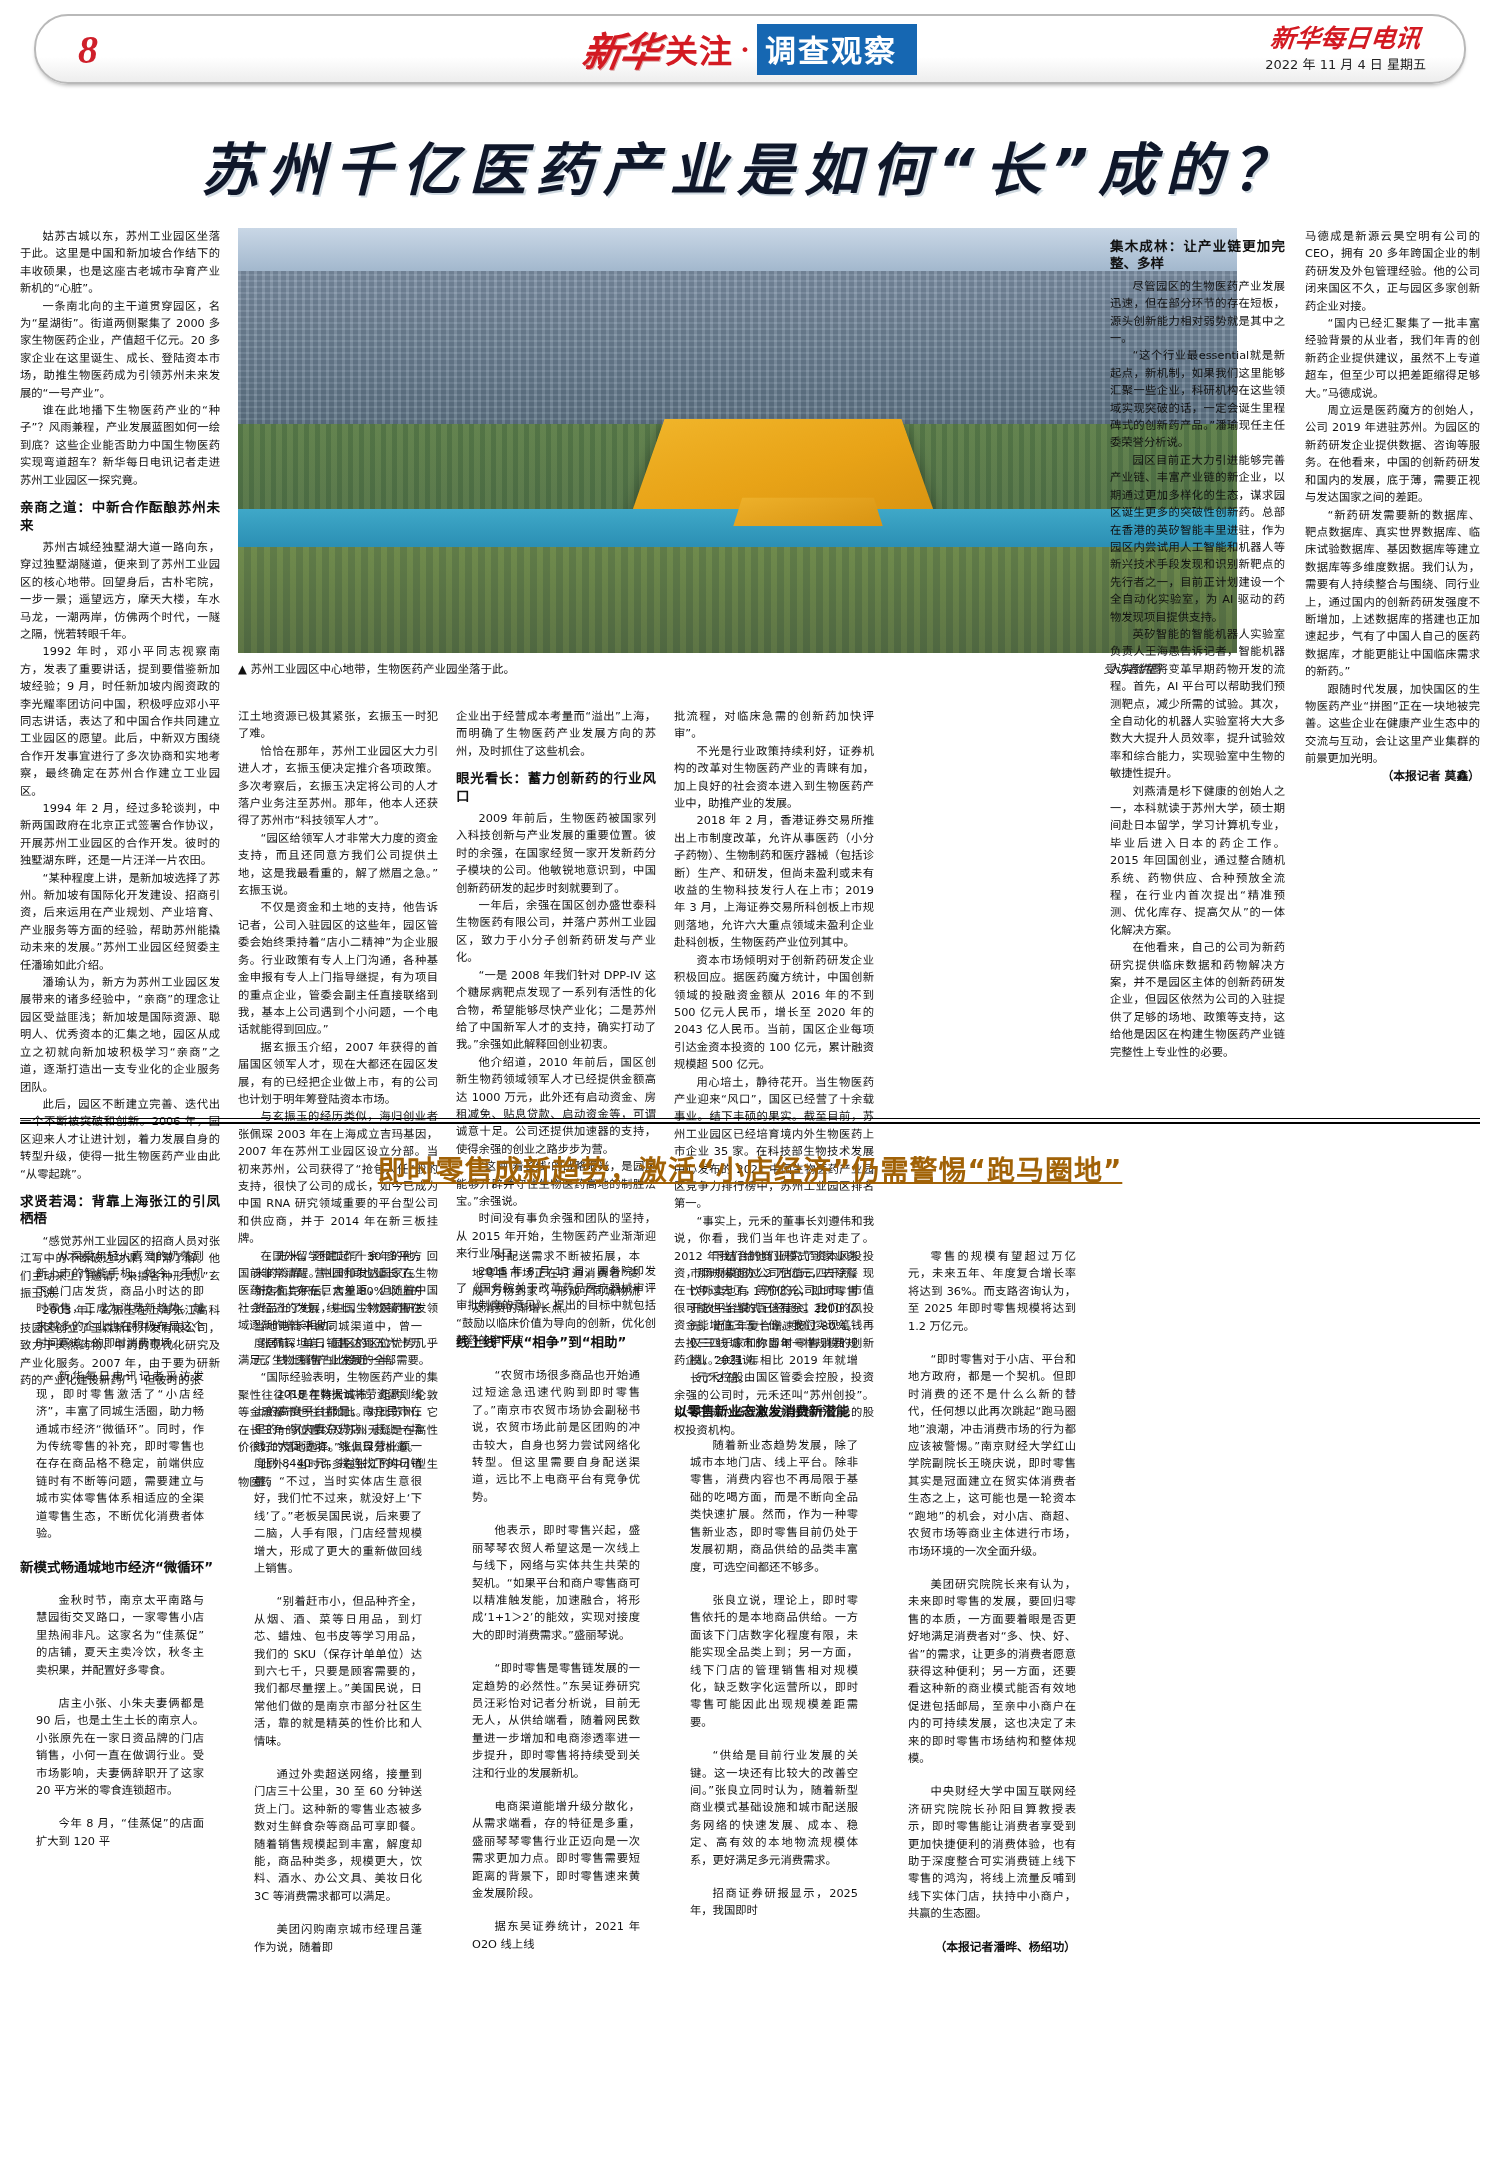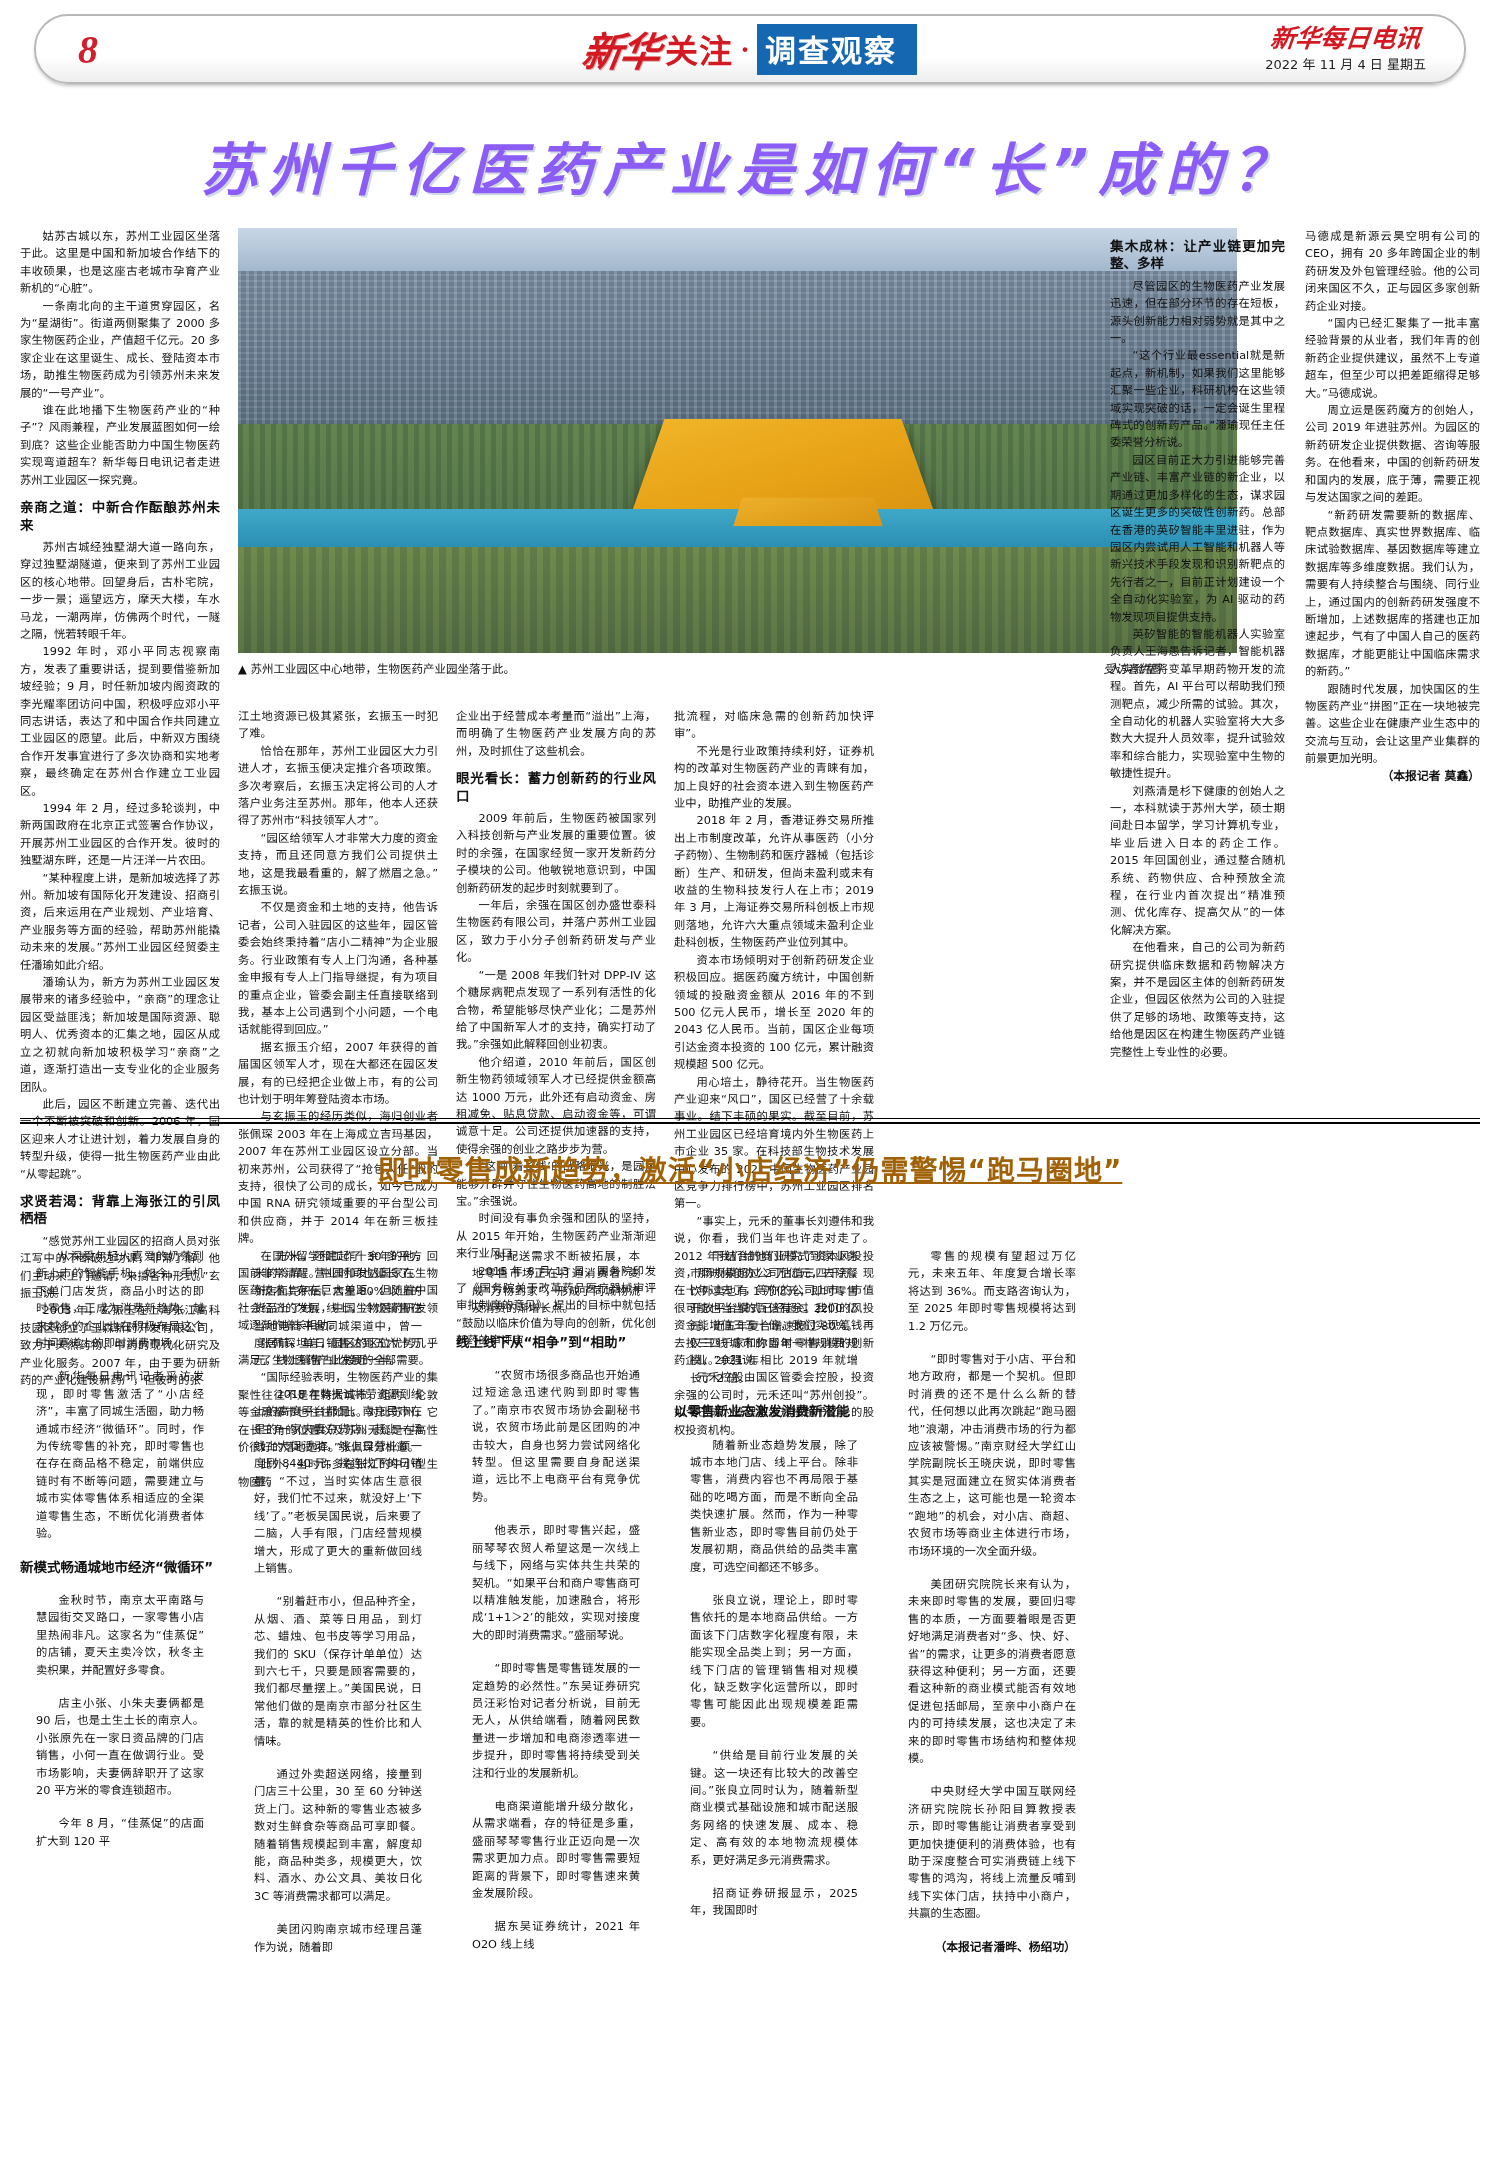--- a/index.html
+++ b/index.html
@@ -67,21 +67,21 @@
   }
 
   
   .main-headline{
     text-align:center;
     margin-top:40px;
     font-family:"DejaVu Sans",sans-serif;
     font-size:57px;
     font-weight:700;
     font-style:italic;
-    color:#8b5cf6;
+    color:#0f172a;
     letter-spacing:10px;
     text-shadow:2px 2px 0 rgba(120,150,170,.35);
     white-space:nowrap;
   }
 
   
   .article1{
     margin:22px 20px 0 20px;
     position:relative;
     height:940px;

